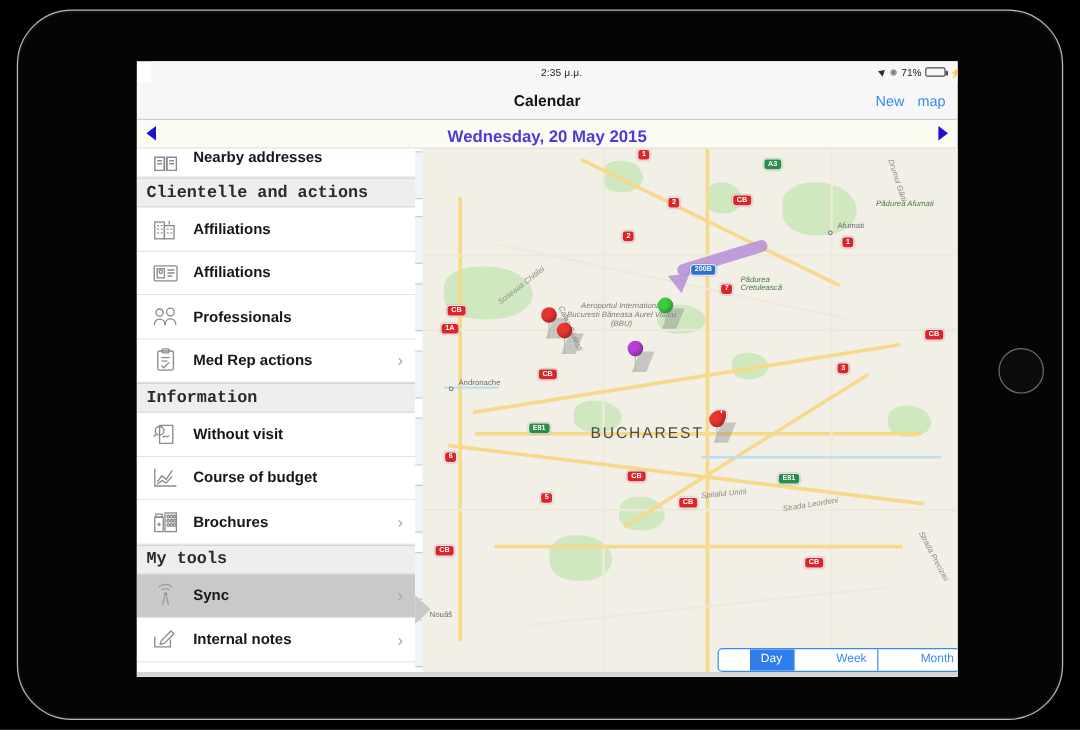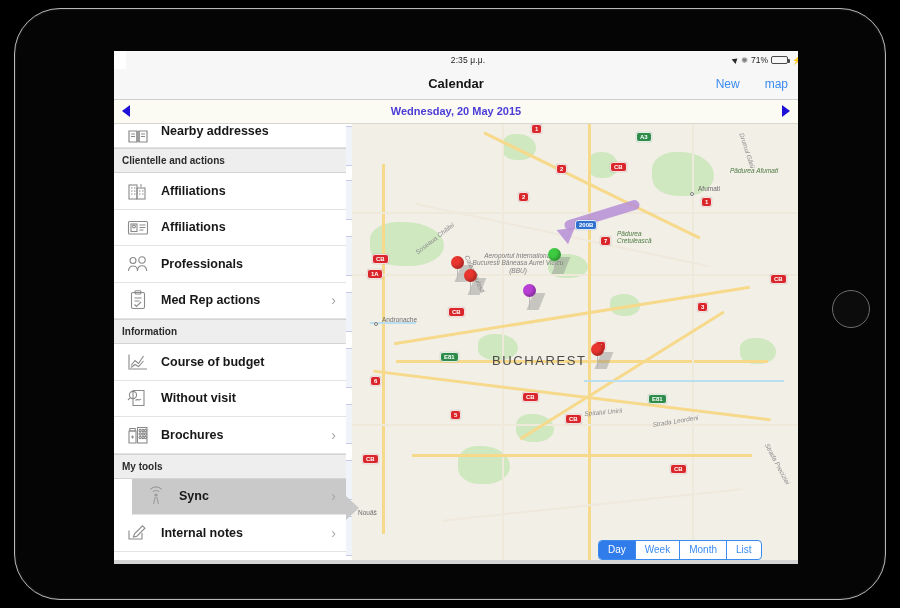--- a/index.html
+++ b/index.html
@@ -67,33 +67,33 @@
     position: absolute; left: 0; top: 18px;
     width: 100%; height: 31px;
     background: #f7f7f7;
     border-bottom: 1px solid #cfcfcf;
   }
   #nav-title {
     position: absolute; left: 50%; top: 7px; transform: translateX(-50%);
     font-size: 13px; font-weight: bold; color: #141414;
   }
   #nav-actions { position: absolute; right: 10px; top: 8px;
-    display: flex; gap: 25px; }
+    display: flex; gap: 11px; }
   .nav-btn { font-size: 12px; color: #3a8bf0; cursor: pointer; }
 
   
   #date-bar {
     position: absolute; left: 0; top: 49px;
     width: 100%; height: 24px;
     background: #fbfbf3;
     border-bottom: 1px solid #d8d8d0;
   }
   #date-label {
     position: absolute; left: 50%; top: 5px; transform: translateX(-50%);
-    font-size: 11px; font-weight: bold; color: #4b3cd6;
+    font-size: 14px; font-weight: bold; color: #4b3cd6;
     white-space: nowrap;
   }
   #date-prev {
     position: absolute; left: 8px; top: 5px;
     width: 0; height: 0;
     border-right: 8px solid #1f10d8;
     border-top: 6px solid transparent; border-bottom: 6px solid transparent;
     cursor: pointer;
   }
   #date-next {
@@ -128,30 +128,30 @@
     width: 232px; height: 100%;
     background: #ffffff;
     overflow: hidden;
     font-size: 0;
   }
   .menu-header {
     height: 25px; background: #eeeeee;
     border-top: 1px solid #d4d4d4; border-bottom: 1px solid #d4d4d4;
     display: flex; align-items: center;
     padding-left: 8px;
-    font-size: 10px; font-weight: bold; color: #2b2b2b;
+    font-size: 14px; font-weight: bold; color: #2b2b2b; font-family: Liberation Mono, monospace;
   }
   .menu-row {
     height: 36.5px; background: #ffffff;
     border-bottom: 1px solid #e3e3e3;
     display: flex; align-items: center;
     padding: 0 8px 0 10px;
     cursor: pointer;
   }
-  .menu-row.selected { background: #c9c9c9; margin-left: 18px; }
+  .menu-row.selected { background: #c9c9c9; }
   .menu-row.partial { height: 24px; align-items: flex-start; padding-bottom: 2px; }
   .menu-icon {
     width: 28px; height: 24px; flex: 0 0 28px;
     display: flex; align-items: center; justify-content: center;
     color: #8a8a8a;
   }
   .menu-icon svg { display: block; }
   .menu-label {
     flex: 1; margin-left: 9px;
     font-size: 12.5px; font-weight: bold; color: #171717;
@@ -256,21 +256,21 @@
     background: transparent;
   }
   #segmented {
     display: flex; border: 1px solid #3a8bf0; border-radius: 4px;
     overflow: hidden; background: #ffffff;
   }
   .seg {
     font-size: 10px; color: #3a8bf0;
     padding: 3px 9px;
     border-right: 1px solid #3a8bf0;
-    cursor: pointer; line-height: 1.2;
+    cursor: pointer; line-height: 1.2; margin-left: 26px;
   }
   .seg:last-child { border-right: none; }
   .seg.active { background: #2f7cea; color: #ffffff; }
   #home-indicator {
     position: absolute; left: 0; bottom: 0; width: 100%; height: 4px;
     background: #d5d5d5;
   }
 </style>
 </head>
 <body>
@@ -495,39 +495,39 @@
             </svg>
           </span>
           <span class="menu-label">Med Rep actions</span>
           <span class="chev">›</span>
         </div>
 
         <div class="menu-header">Information</div>
 
         <div class="menu-row">
           <span class="menu-icon">
-            <svg width="22" height="18" viewBox="0 0 22 18" fill="none" stroke="#8a8a8a" stroke-width="1.1">
-              <path d="M2 1.5v14.5h18"></path>
-                <path d="M4 12.5l4-5 3.5 3 5-7.5"></path>
-              <path d="M4 14.5l4-3 3.5 2 5-5.5"></path>
-            </svg>
-          </span>
-          <span class="menu-label">Course of budget</span>
-        </div>
-
-        <div class="menu-row">
-          <span class="menu-icon">
             <svg width="22" height="20" viewBox="0 0 22 20" fill="none" stroke="#8a8a8a" stroke-width="1.1">
               <path d="M6 2.5h11v15H6z"></path>
                 <circle cx="6" cy="7" r="3.6"></circle>
                 <path d="M3.4 9.6L1 12"></path>
               <path d="M8.5 12.5c2-2.5 3.5 1 5.5-1.5"></path>
             </svg>
           </span>
           <span class="menu-label">Without visit</span>
+        </div>
+
+        <div class="menu-row">
+          <span class="menu-icon">
+            <svg width="22" height="18" viewBox="0 0 22 18" fill="none" stroke="#8a8a8a" stroke-width="1.1">
+              <path d="M2 1.5v14.5h18"></path>
+                <path d="M4 12.5l4-5 3.5 3 5-7.5"></path>
+              <path d="M4 14.5l4-3 3.5 2 5-5.5"></path>
+            </svg>
+          </span>
+          <span class="menu-label">Course of budget</span>
         </div>
 
         <div class="menu-row">
           <span class="menu-icon">
             <svg width="22" height="20" viewBox="0 0 22 20" fill="none" stroke="#8a8a8a" stroke-width="1.1">
               <path d="M2 6h7v12H2z"></path>
                 <path d="M2.8 3.5h5.4v2.5H2.8z"></path>
                 <path d="M4 12h3M5.5 10.5v3"></path>
               <rect x="10.5" y="2.5" width="9.5" height="15.5"></rect>
               <circle cx="13.2" cy="5.5" r="1.1"></circle>

